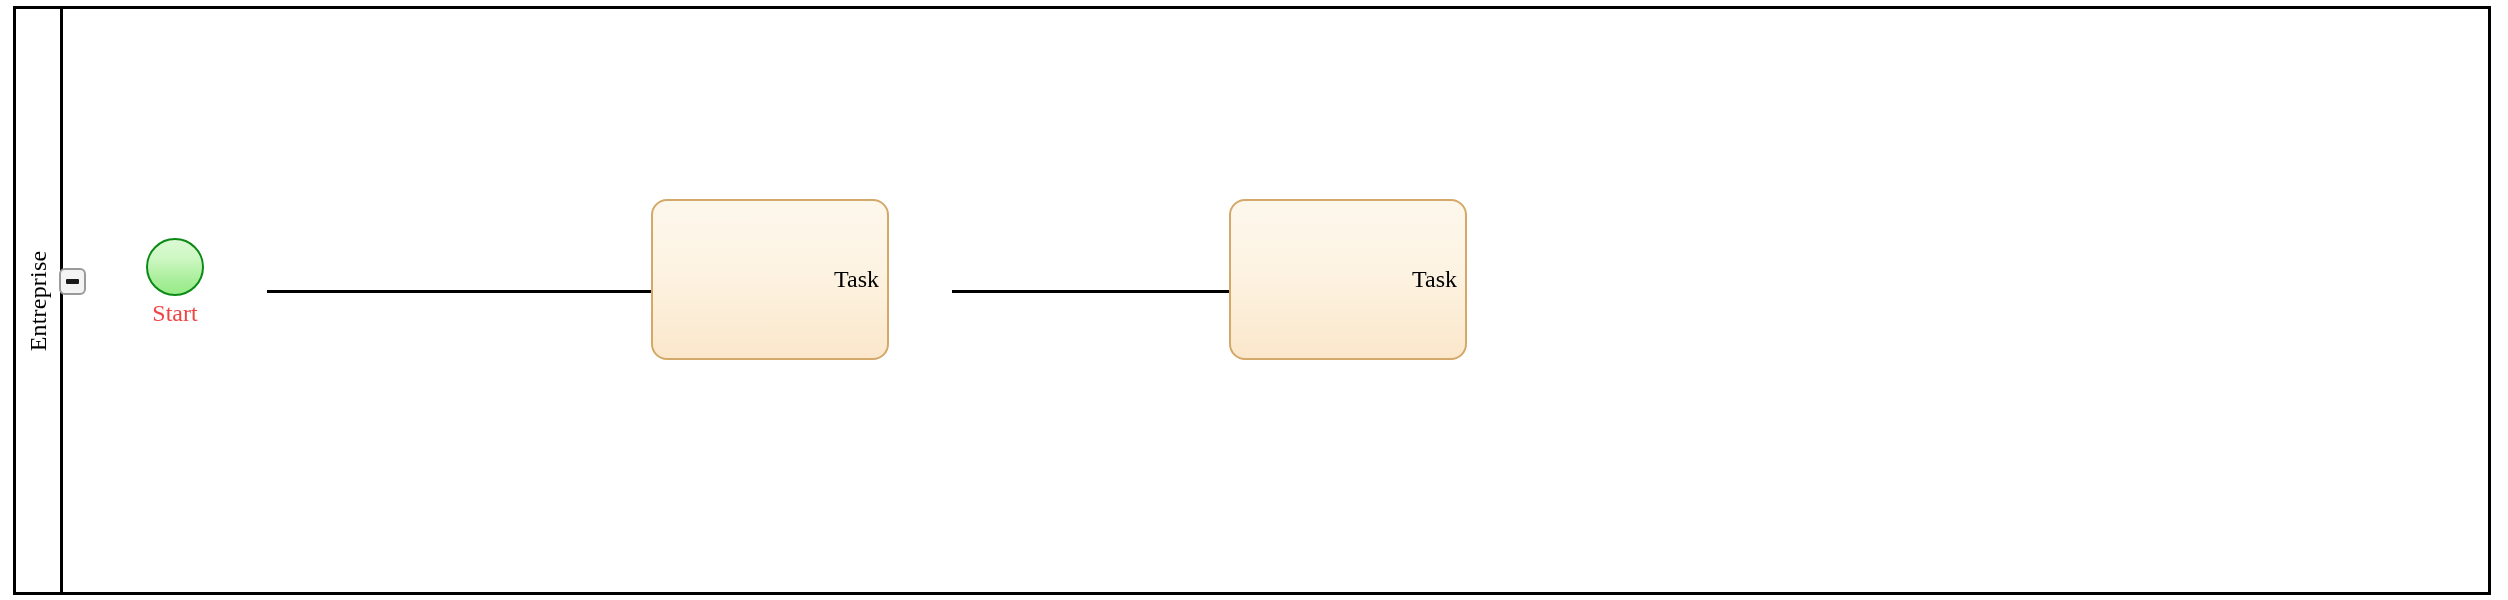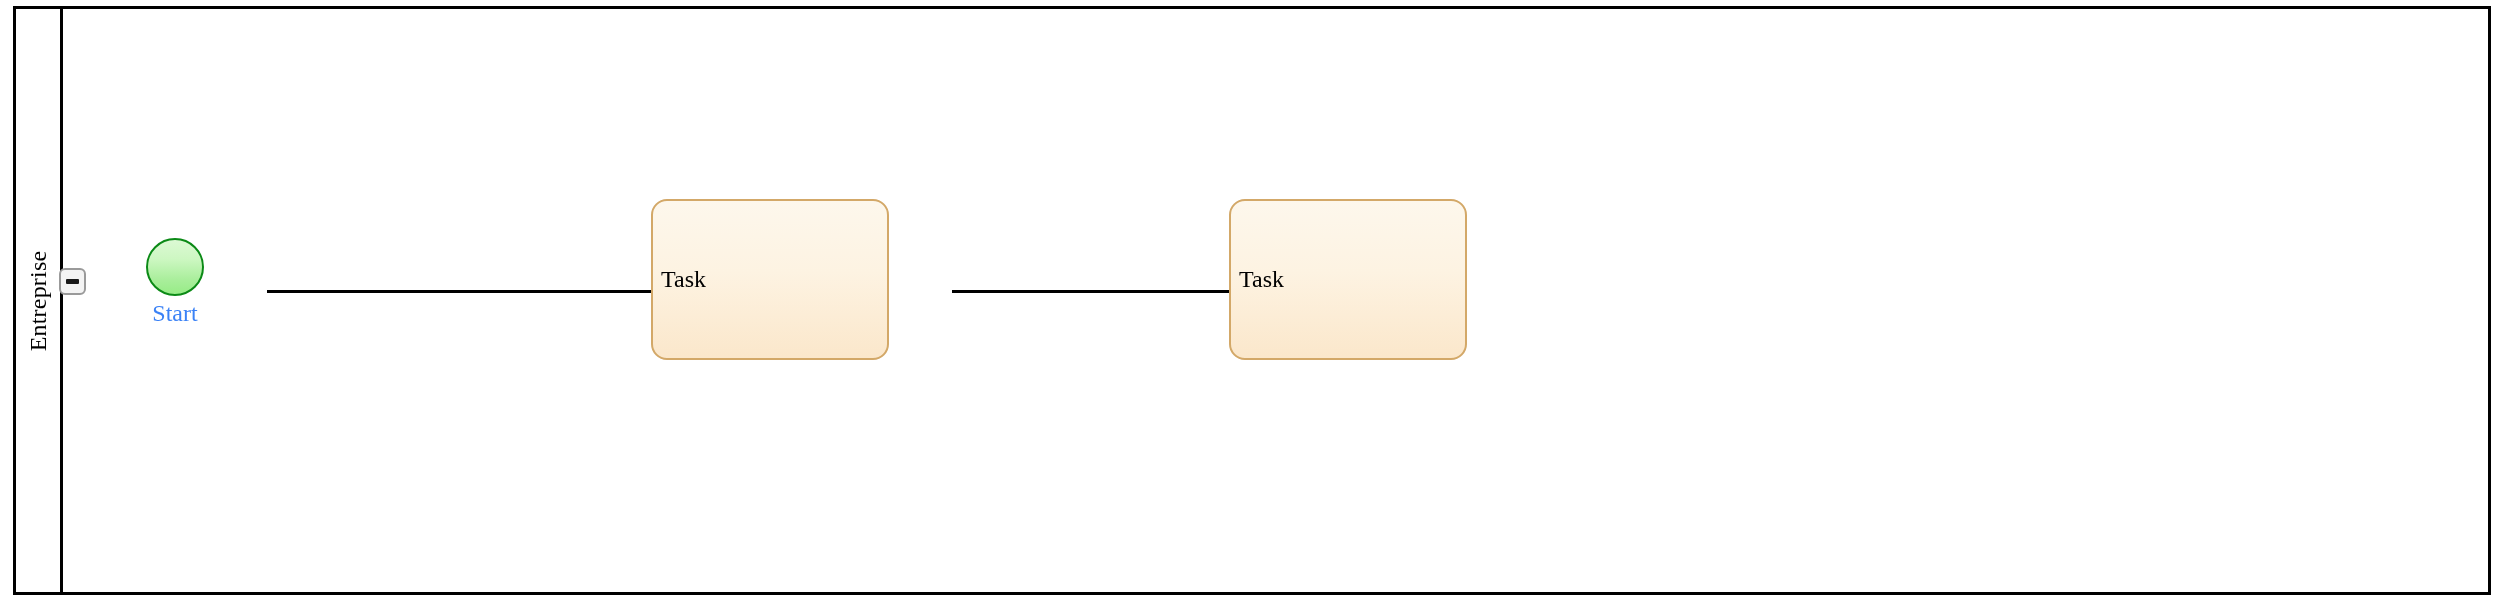--- a/index.html
+++ b/index.html
@@ -107,36 +107,37 @@
     box-sizing: border-box;
     background: linear-gradient(to bottom, #dcf9d4 0%, #cdf7c2 35%, #a8eE9a 75%, #97ec87 100%);
   }
   .start-event-label {
     position: absolute;
     left: 50%;
     top: 62px;
     transform: translateX(-50%);
     white-space: nowrap;
     font-size: 24px;
-    color: #3b82f6;
+    color: #ef4444;
     font-family: "Liberation Serif", "DejaVu Serif", serif;
   }
 
   
   .task {
     position: absolute;
     width: 238px;
     height: 161px;
     border: 2px solid #d3a868;
     border-radius: 16px;
     box-sizing: border-box;
     background: linear-gradient(to bottom, #fdf7ec 0%, #fdf3e2 45%, #fbe7cb 100%);
     display: flex;
     align-items: center;
-    justify-content: flex-start;
+    justify-content: flex-end;
+    padding-left: 20px;
   }
   .task-label {
     font-size: 24px;
     color: #000000;
     font-family: "Liberation Serif", "DejaVu Serif", serif;
     text-align: center;
     padding: 0 8px;
   }
 
   #task-1 { left: 651px; top: 199px; }

